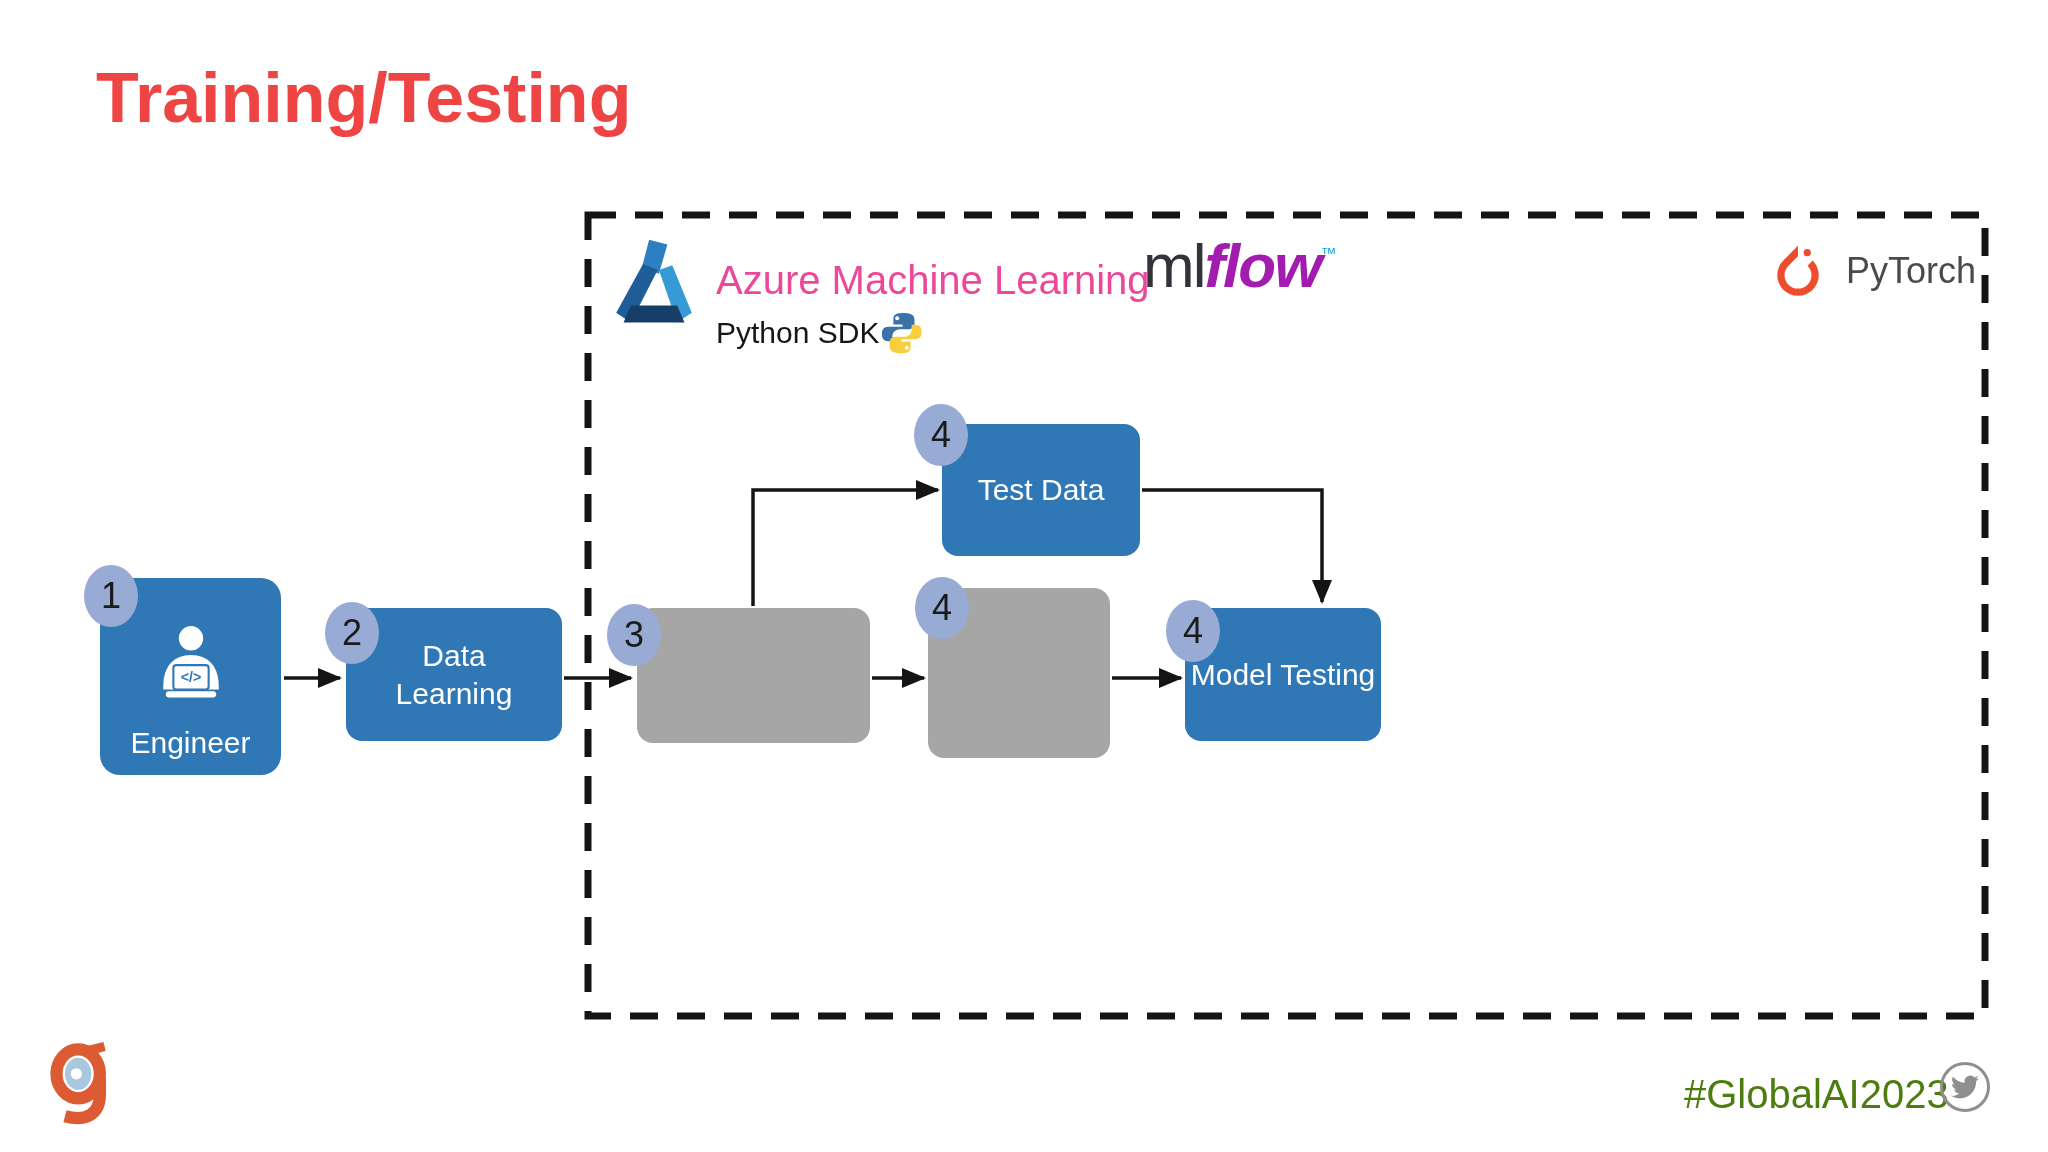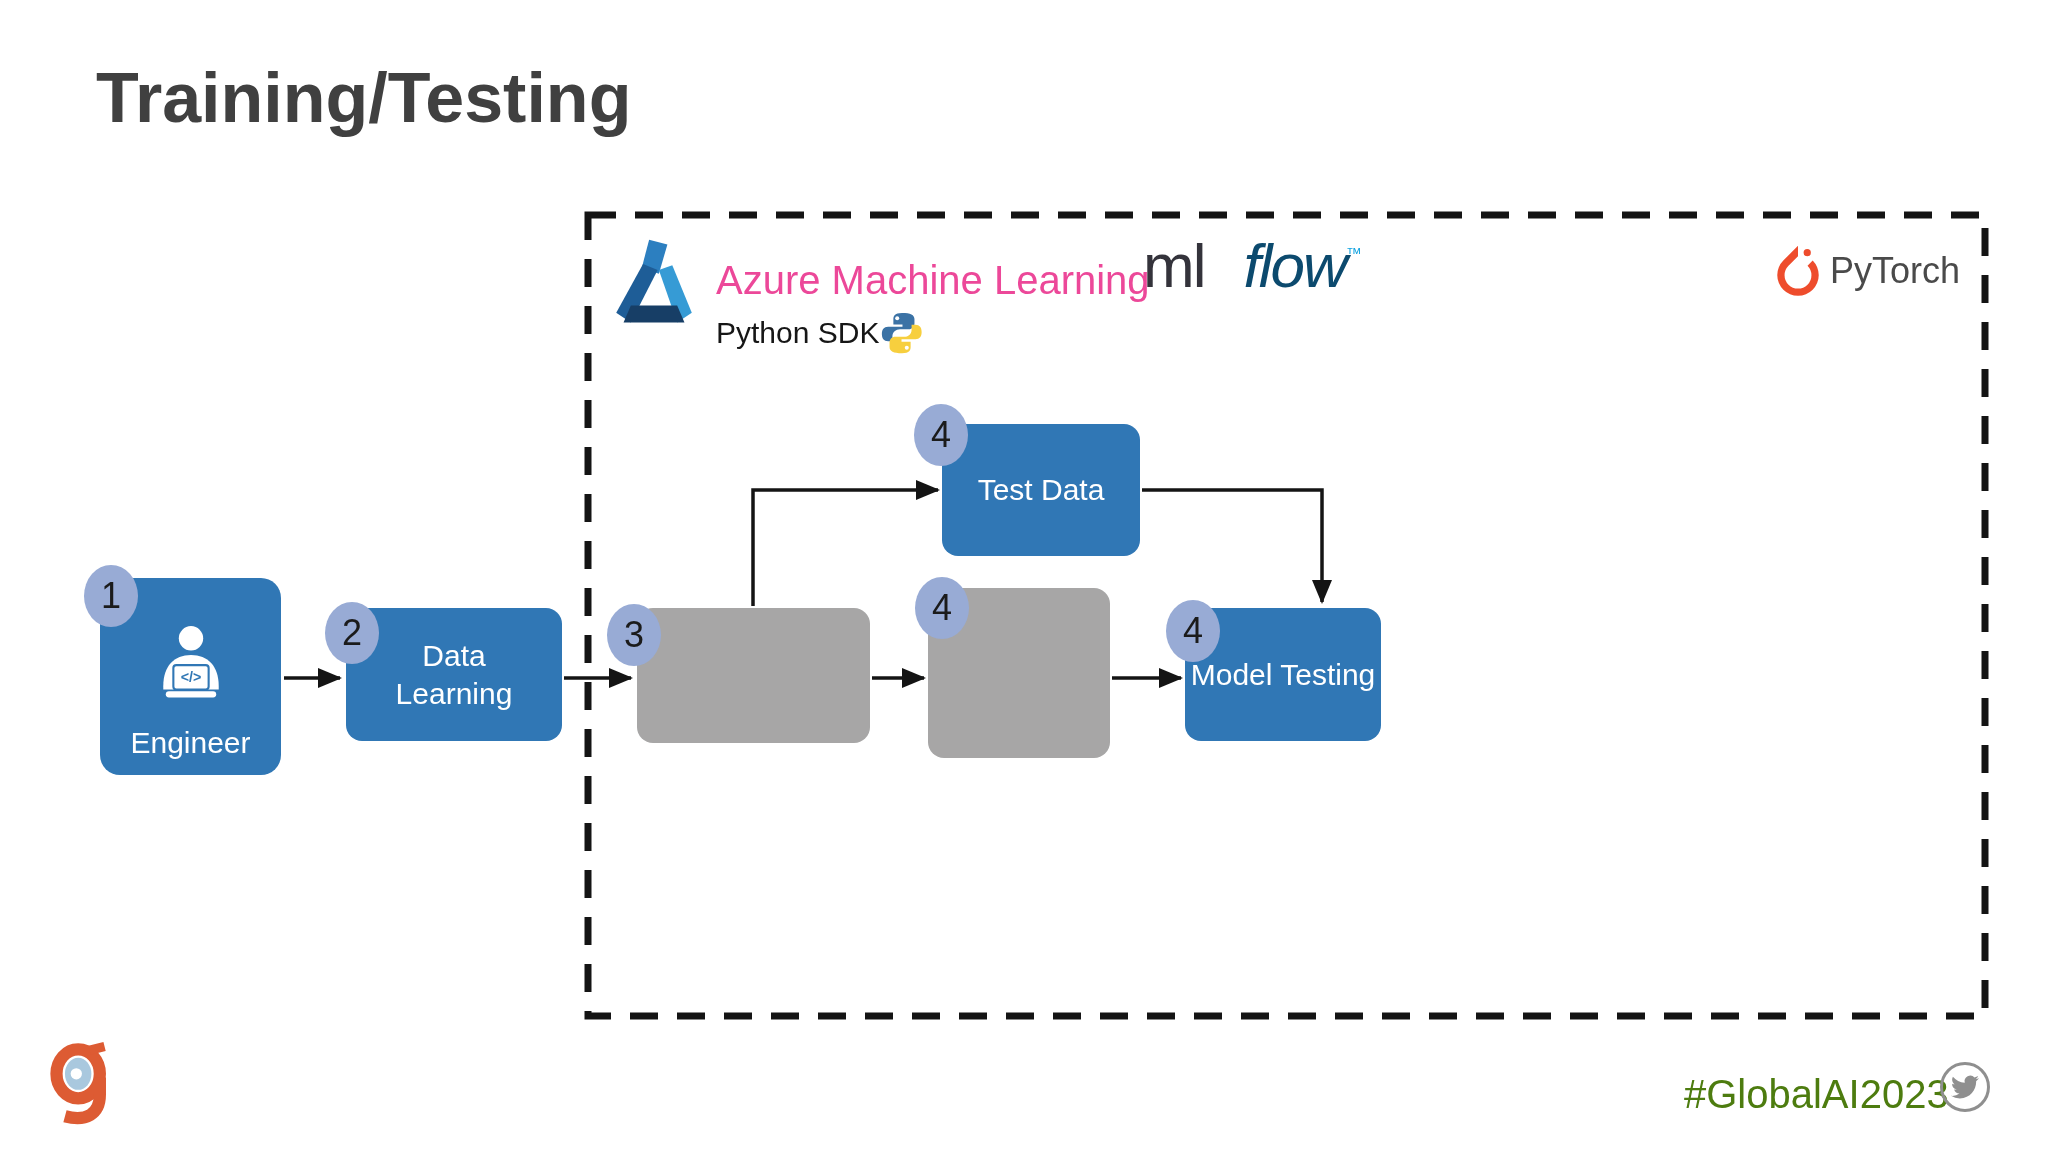--- a/index.html
+++ b/index.html
@@ -1,36 +1,36 @@
 <!DOCTYPE html>
 <html><head>
 <meta charset="utf-8">
 <style>
   html,body{margin:0;padding:0;background:#ffffff;}
   body{width:2048px;height:1152px;font-family:"Liberation Sans", sans-serif;}
   .slide{position:relative;width:2048px;height:1152px;background:#ffffff;overflow:hidden;}
 
-  .title{position:absolute;left:96px;top:58px;font-size:70px;font-weight:600;color:#404040;letter-spacing:0px;}
+  .title{position:absolute;left:96px;top:58px;font-size:70px;font-weight:600;color:#ef4444;letter-spacing:0px;}
 
   
   .overlay{position:absolute;left:0;top:0;width:2048px;height:1152px;pointer-events:none;}
 
   
   .aml-logo{position:absolute;left:615px;top:236px;width:78px;height:95px;}
   .aml-text{position:absolute;left:716px;top:258px;font-size:40px;color:#ec4899;}
   .sdk-row{position:absolute;left:716px;top:310px;display:flex;align-items:center;}
   .sdk-label{font-size:30px;color:#161616;}
   .py-icon{width:46px;height:46px;}
 
   .mlflow{position:absolute;left:1143px;top:230px;font-size:62px;letter-spacing:-2px;}
   .mlflow .ml{font-weight:400;color:#34333b;}
-  .mlflow .flow{font-weight:400;font-style:italic;color:#0c4a6e;margin-left:39px;}
+  .mlflow .flow{font-weight:700;font-style:italic;color:#a21caf;}
   .mlflow .tm{font-size:16px;color:#12a3e0;vertical-align:28px;letter-spacing:0;}
 
-  .pytorch{position:absolute;left:1770px;top:240px;display:flex;align-items:center;gap:4px;}
+  .pytorch{position:absolute;left:1770px;top:240px;display:flex;align-items:center;gap:20px;}
   .pytorch-text{font-size:36px;color:#4a4a4a;}
 
   
   .node{position:absolute;border-radius:16px;color:#ffffff;display:flex;align-items:center;justify-content:center;text-align:center;box-sizing:border-box;}
   .node.blue{background:#3077b5;}
   .node.gray{background:#a7a6a6;}
   .node-label{font-size:30px;line-height:1.25;white-space:pre-line;}
 
   #node-engineer{left:100px;top:578px;width:181px;height:197px;border-radius:20px;flex-direction:column;justify-content:flex-end;padding-bottom:14px;}
   #node-ingestion{left:346px;top:608px;width:216px;height:133px;}

